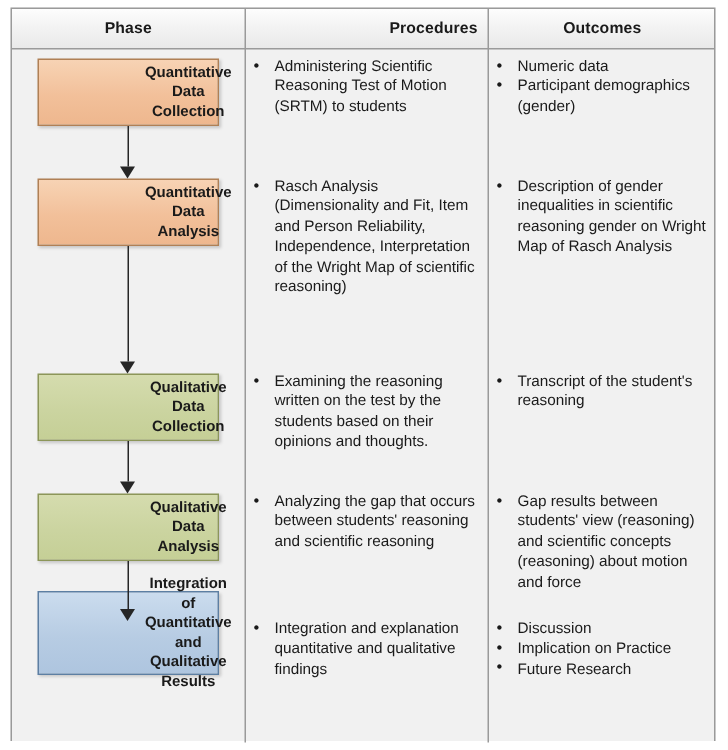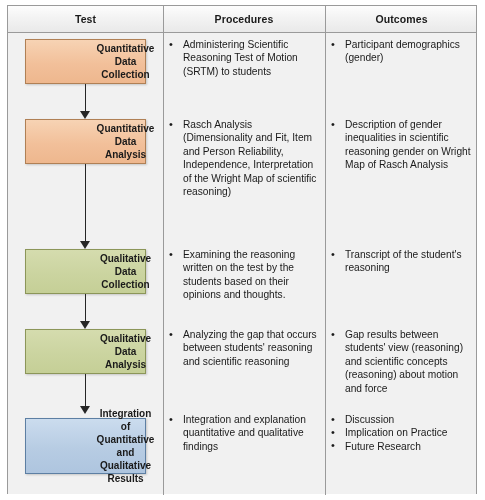--- a/index.html
+++ b/index.html
@@ -50,21 +50,21 @@
     top: 0;
     height: 27px;
     line-height: 27px;
     text-align: center;
     font-size: 10.5px;
     font-weight: bold;
     color: #1a1a1a;
     letter-spacing: 0.1px;
   }
   .hc-phase      { left: 0px;   width: 155px; }
-  .hc-procedures { left: 155px; width: 162px; }
+  .hc-procedures { left: 155px; width: 162px; padding-left: 45px; }
   .hc-outcomes   { left: 317px; width: 153px; }
 
   
   .col-sep {
     position: absolute;
     top: 0;
     width: 1px;
     height: 489px;
     background: #9a9a9a;
   }
@@ -156,21 +156,21 @@
 </style>
 </head>
 <body>
 
 <div id="canvas">
   <div class="table-frame">
 
     <div class="body-region"></div>
 
     <div class="header-row">
-      <div class="header-cell hc-phase">Test</div>
+      <div class="header-cell hc-phase">Phase</div>
       <div class="header-cell hc-procedures">Procedures</div>
       <div class="header-cell hc-outcomes">Outcomes</div>
     </div>
 
     <div class="col-sep col-sep-1"></div>
     <div class="col-sep col-sep-2"></div>
 
     <div class="phase-box box-orange" style="left:17px; top:33px; width:121px; height:45px;">
       <span>
         <span>Quantitative Data</span>
@@ -192,21 +192,21 @@
       </span>
     </div>
 
     <div class="phase-box box-green" style="left:17px; top:323px; width:121px; height:45px;">
       <span>
         <span>Qualitative Data</span>
         <span>Analysis</span>
       </span>
     </div>
 
-    <div class="phase-box box-blue" style="left:17px; top:412px; width:121px; height:56px;">
+    <div class="phase-box box-blue" style="left:17px; top:388px; width:121px; height:56px;">
       <span>
         <span>Integration of</span>
         <span>Quantitative and</span>
         <span>Qualitative Results</span>
       </span>
     </div>
 
     <div class="arrow" style="left:72px; top:78px; height:35px;">
       <div class="shaft" style="height:27px;"></div>
       <div class="head" style="top:27px;"></div>
@@ -241,20 +241,21 @@
 
     <div class="bullet-block" style="left:159px; top:322px; width:150px;">
       <div class="bullet-item">Analyzing the gap that occurs between students' reasoning and scientific reasoning</div>
     </div>
 
     <div class="bullet-block" style="left:159px; top:407px; width:150px;">
       <div class="bullet-item">Integration and explanation quantitative and qualitative findings</div>
     </div>
 
     <div class="bullet-block" style="left:321px; top:32px; width:148px;">
+      <div class="bullet-item">Numeric data</div>
       <div class="bullet-item">Participant demographics (gender)</div>
     </div>
 
     <div class="bullet-block" style="left:321px; top:112px; width:150px;">
       <div class="bullet-item">Description of gender inequalities in scientific reasoning gender on Wright Map of Rasch Analysis</div>
     </div>
 
     <div class="bullet-block" style="left:321px; top:242px; width:146px;">
       <div class="bullet-item">Transcript of the student's reasoning</div>
     </div>

